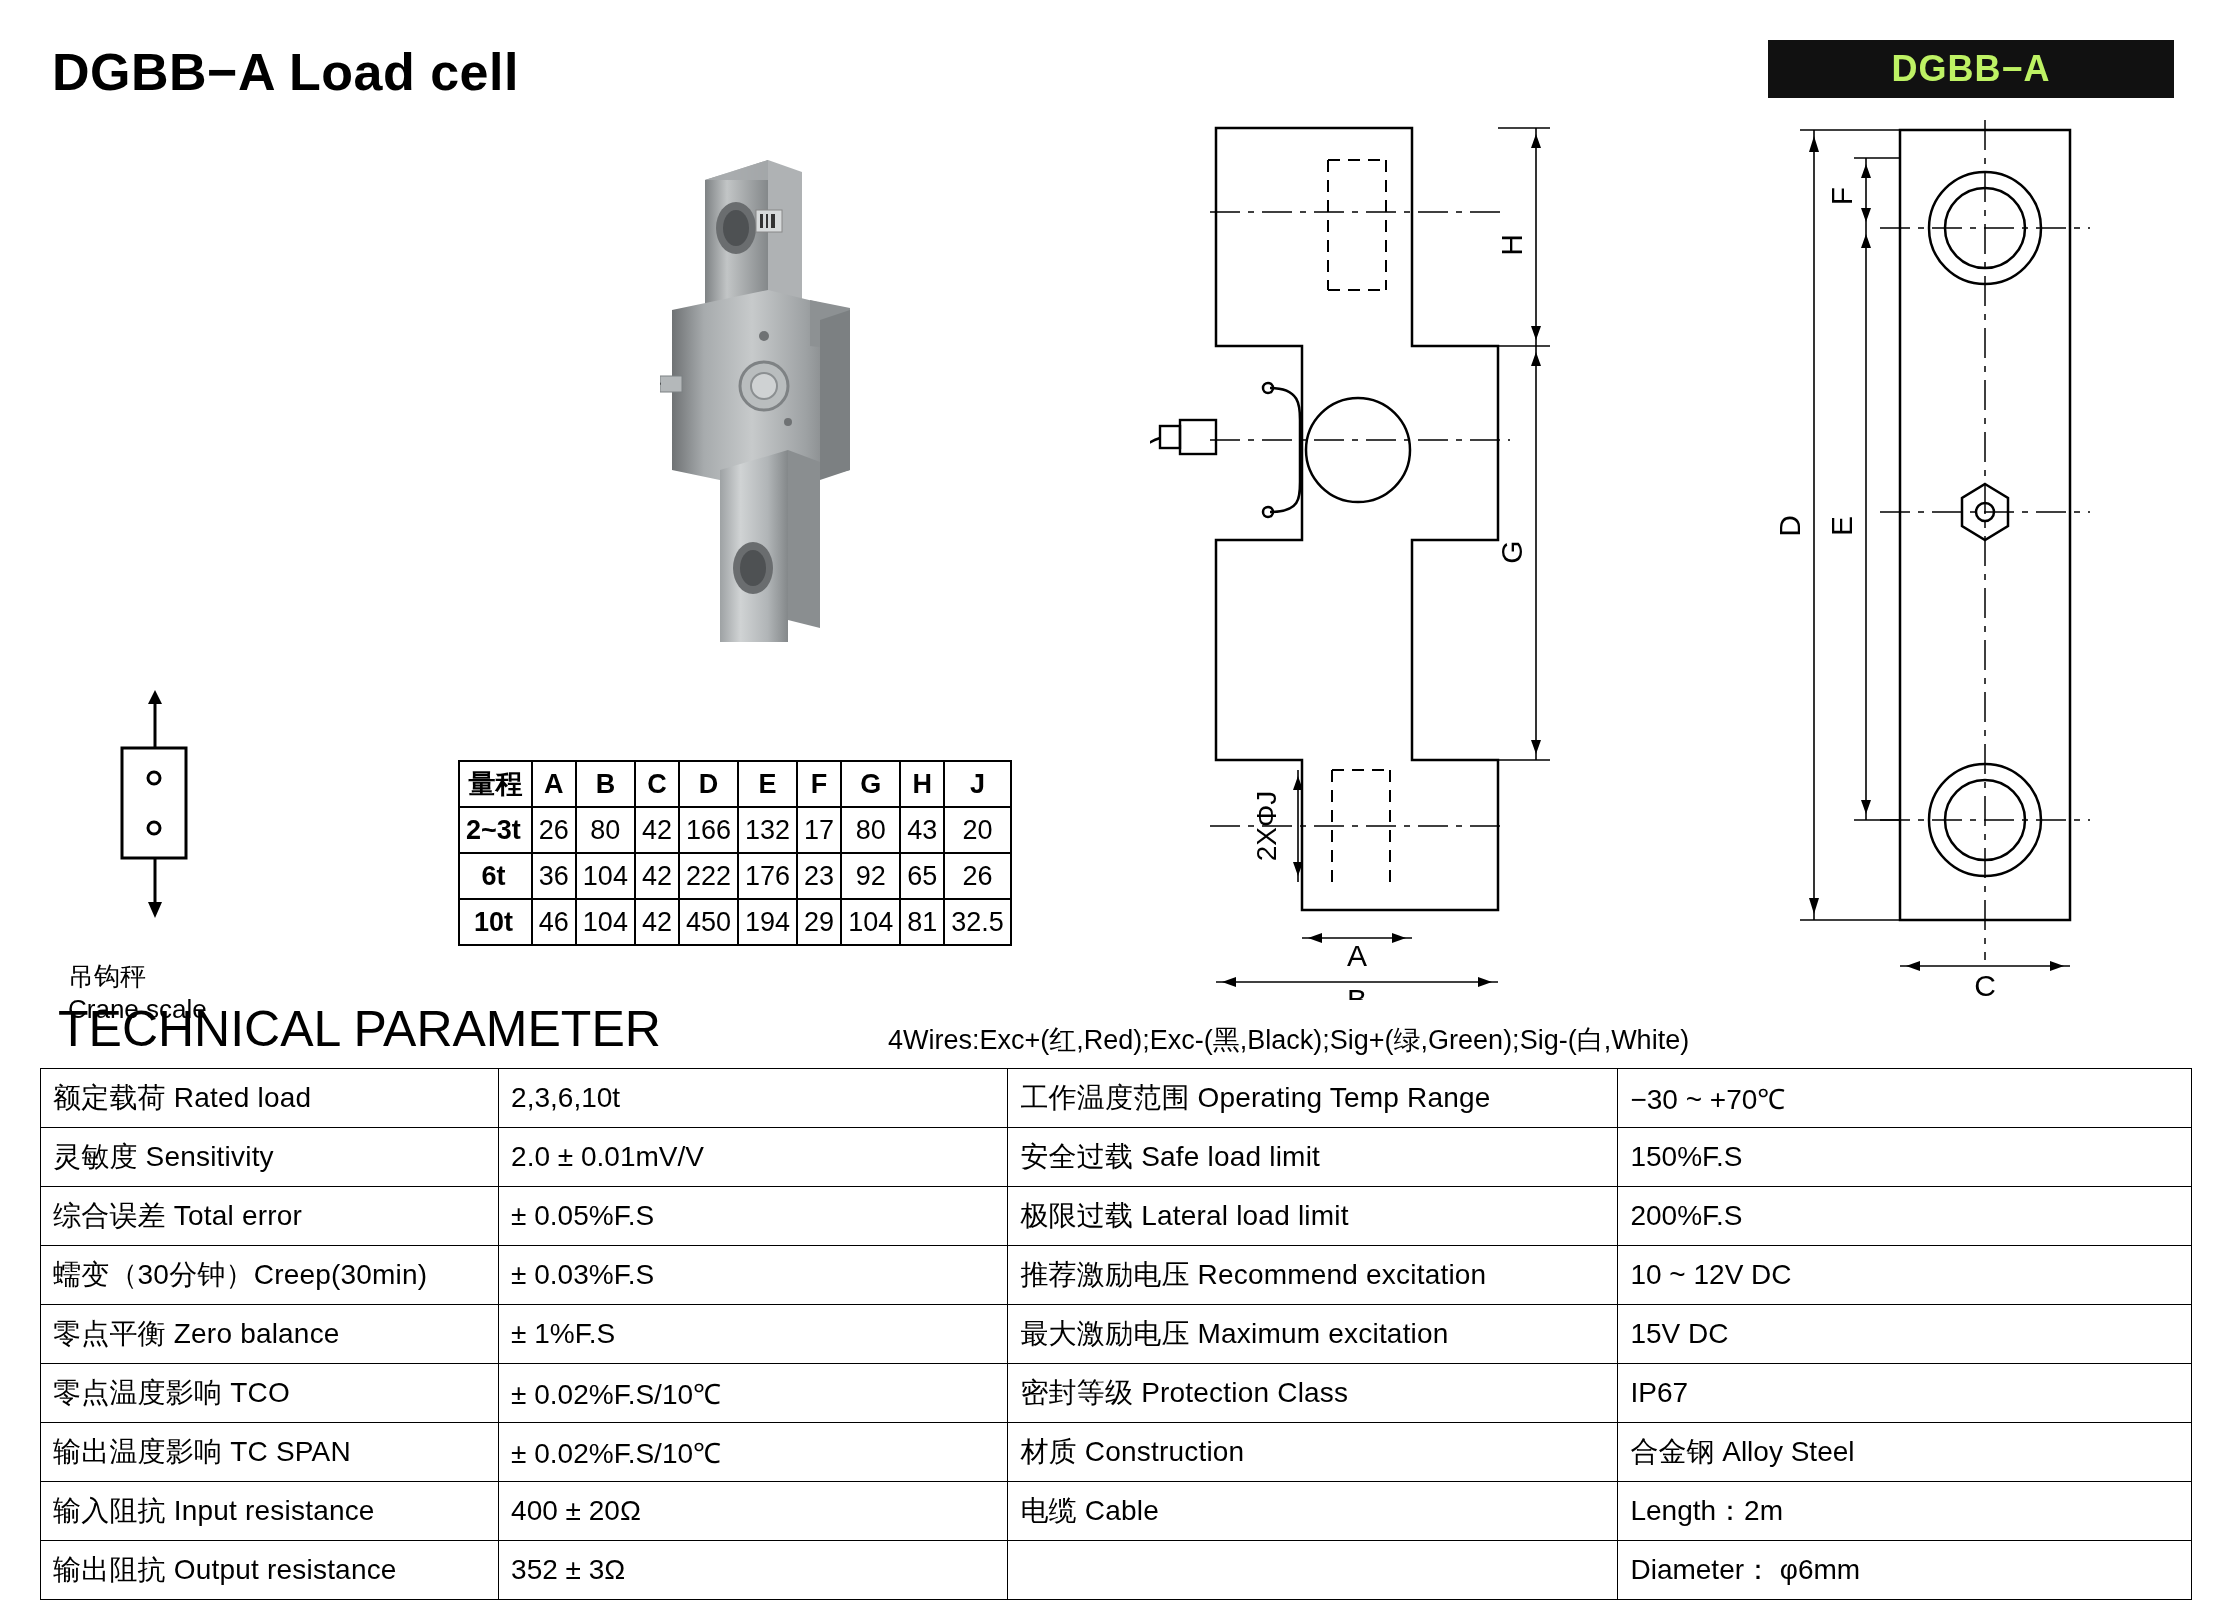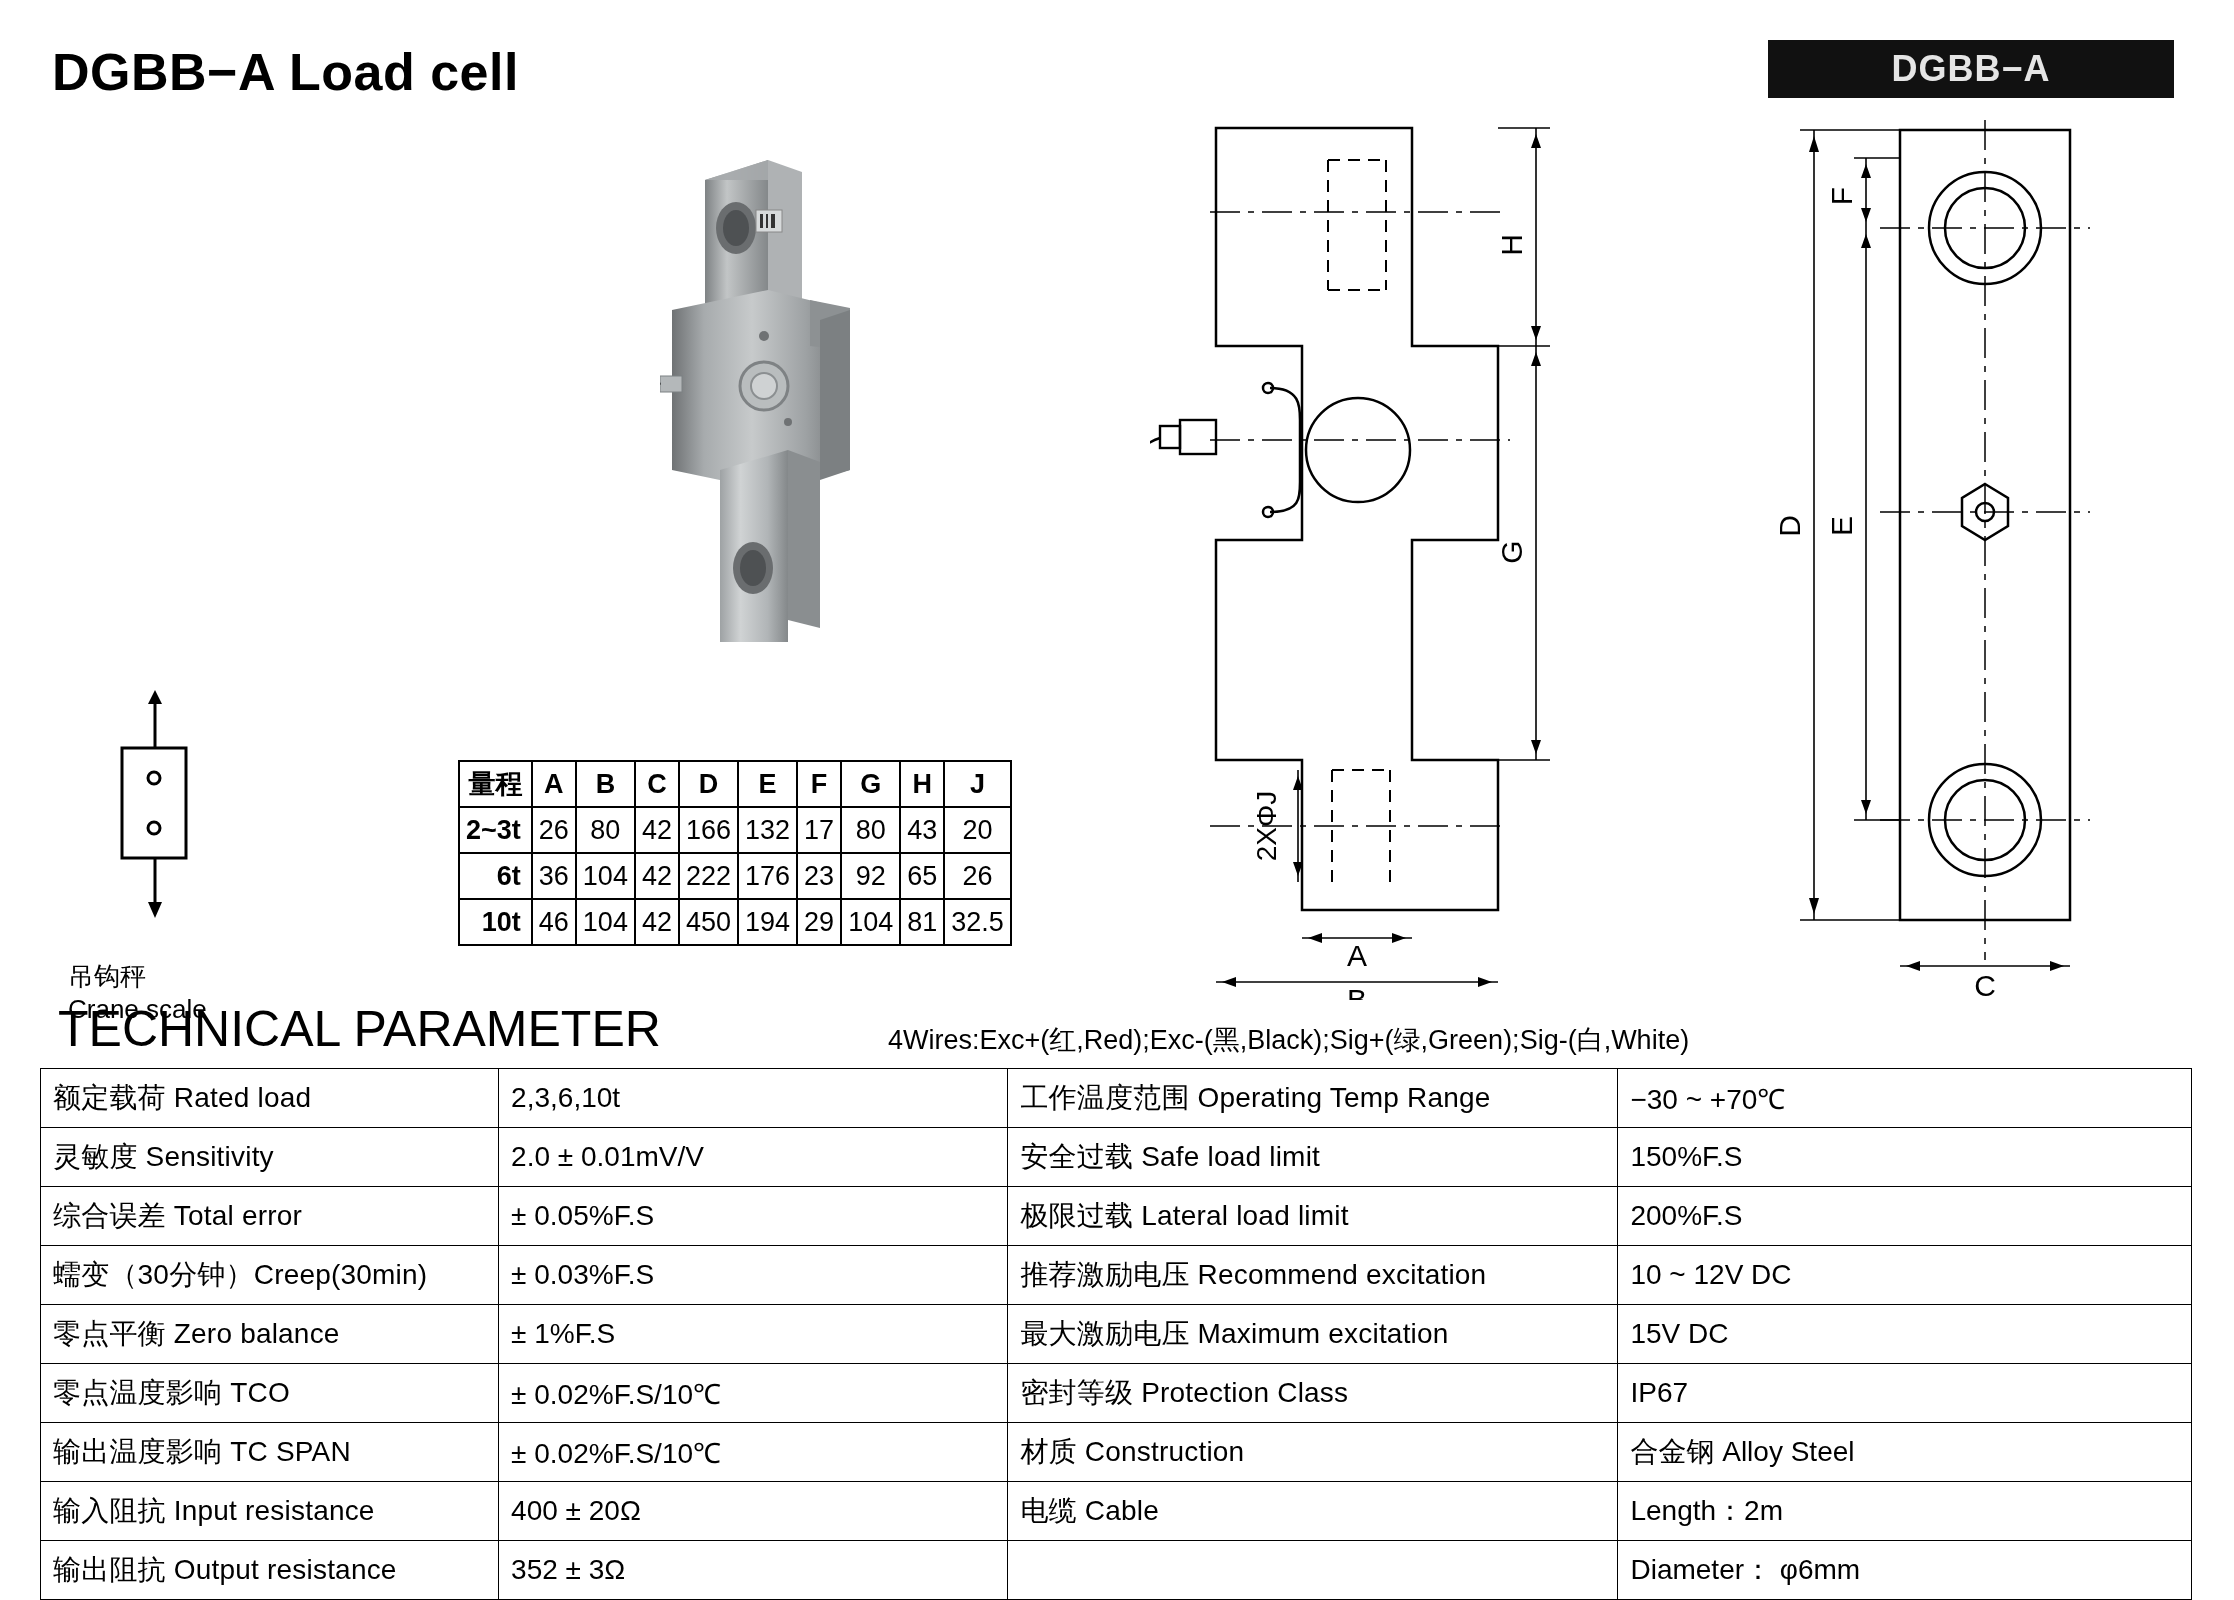--- a/index.html
+++ b/index.html
@@ -11,21 +11,21 @@
   .page{position:relative;width:1868px;height:1600px;}
 
   
   .title{
     position:absolute;left:52px;top:42px;
     font-size:52px;font-weight:bold;letter-spacing:0.5px;
     white-space:nowrap;
   }
   .model-badge{
     position:absolute;left:1768px;top:40px;width:406px;height:58px;
-    background:#111;color:#e5e5e5;display:flex;align-items:center;justify-content:center;
+    background:#111;color:#bef264;display:flex;align-items:center;justify-content:center;
     font-size:36px;font-weight:bold;letter-spacing:1px;
   }
 
   
   .photo{position:absolute;left:660px;top:150px;width:300px;height:570px;}
   .photo svg{display:block;}
 
   
   .crane{position:absolute;left:100px;top:690px;width:110px;height:230px;}
   .crane-label{
@@ -36,21 +36,21 @@
   
   .dimtable{
     position:absolute;left:458px;top:760px;border-collapse:collapse;
     font-size:27px;
   }
   .dimtable td{
     border:2px solid #000;text-align:center;padding:4px 6px;height:36px;
     font-weight:500;
   }
   .dimtable td.head{font-weight:bold;}
-  .dimtable td.rowhead{font-weight:bold;text-align:right;padding-right:10px;}
+  .dimtable td.rowhead{font-weight:bold;padding-right:10px;}
 
   
   .drawing-front{position:absolute;left:1150px;top:120px;width:520px;height:880px;}
   .drawing-side{position:absolute;left:1770px;top:120px;width:400px;height:880px;}
   .drawing-front svg,.drawing-side svg{display:block;}
 
   
   .tp-heading{
     position:absolute;left:58px;top:1000px;font-size:50px;white-space:nowrap;
   }

